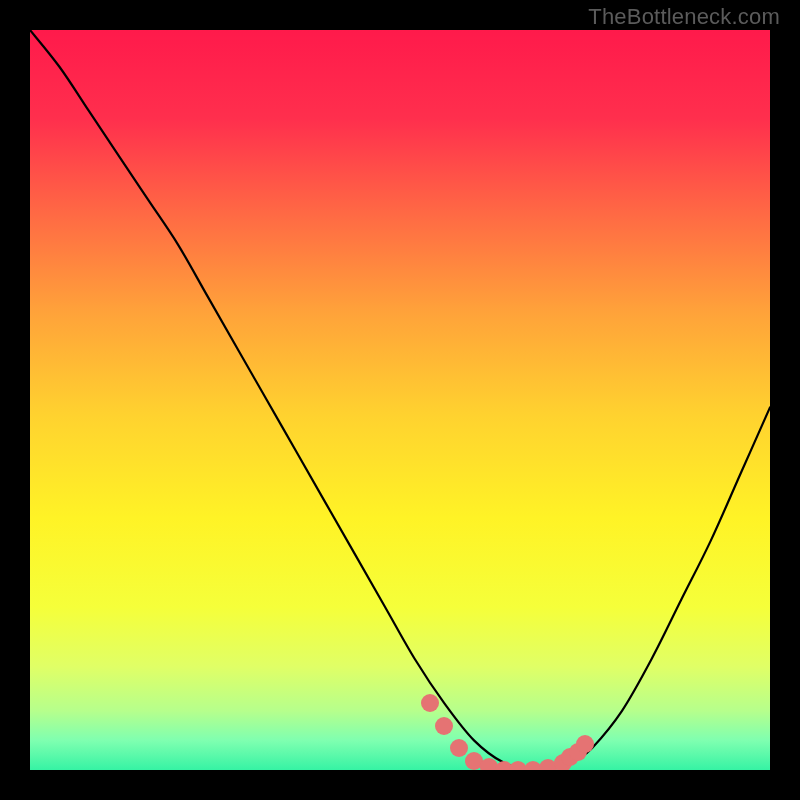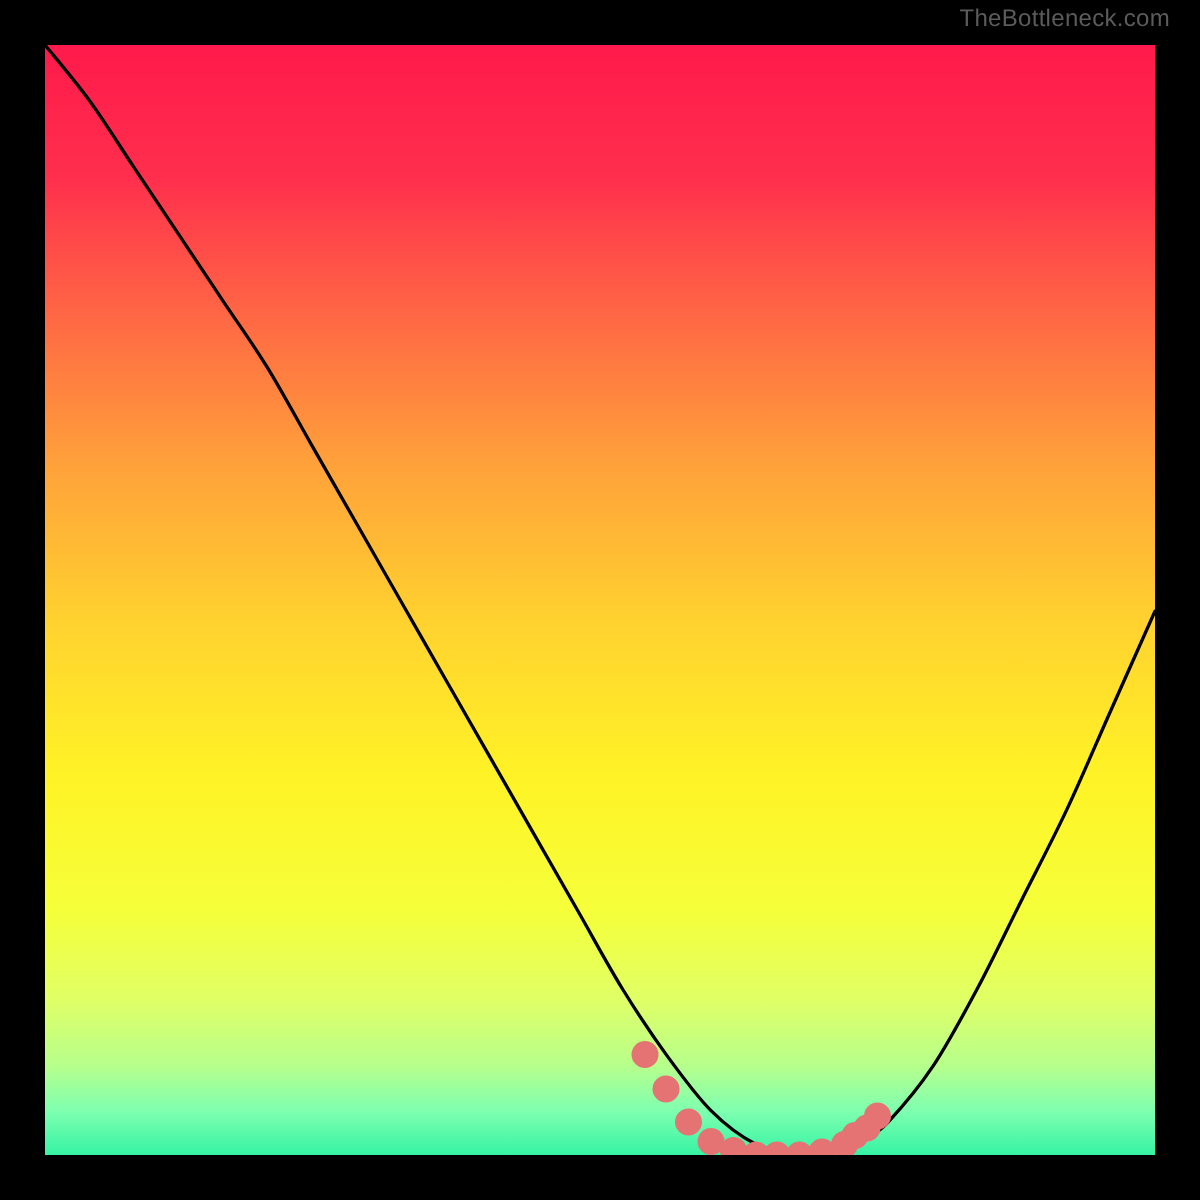--- a/index.html
+++ b/index.html
@@ -8,21 +8,21 @@
     position: relative;
     width: 800px;
     height: 800px;
     background: #000;
   }
   .watermark {
     position: absolute;
     top: 4px;
     right: 20px;
     font-family: Arial, Helvetica, sans-serif;
-    font-size: 16px;
+    font-size: 22px;
     font-weight: 500;
     color: #5b5b5b;
     letter-spacing: 0.2px;
     z-index: 10;
   }
   .plot-area {
     position: absolute;
     left: 30px;
     top: 30px;
     width: 740px;

